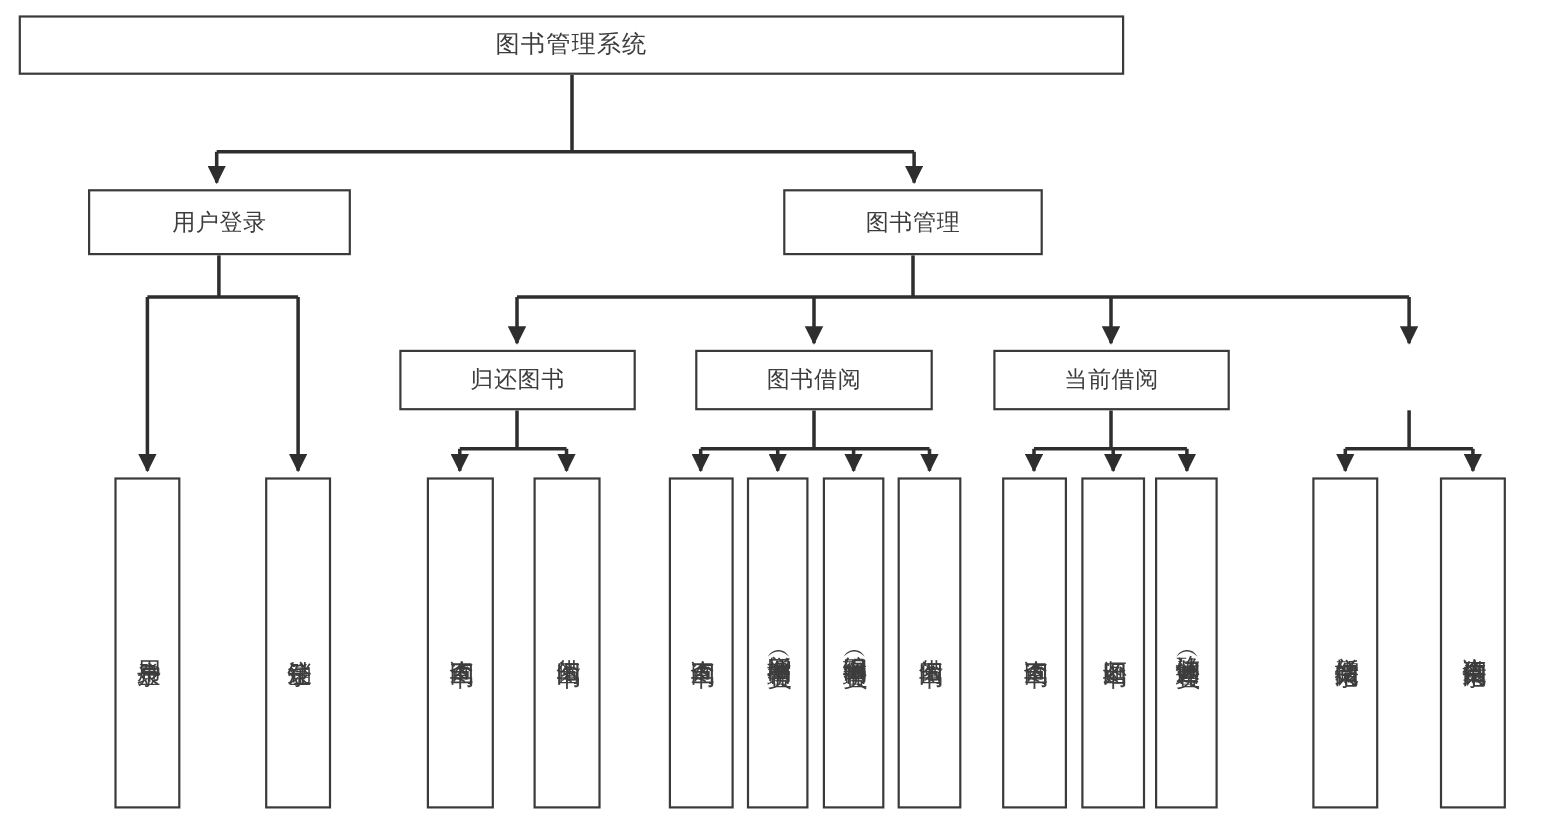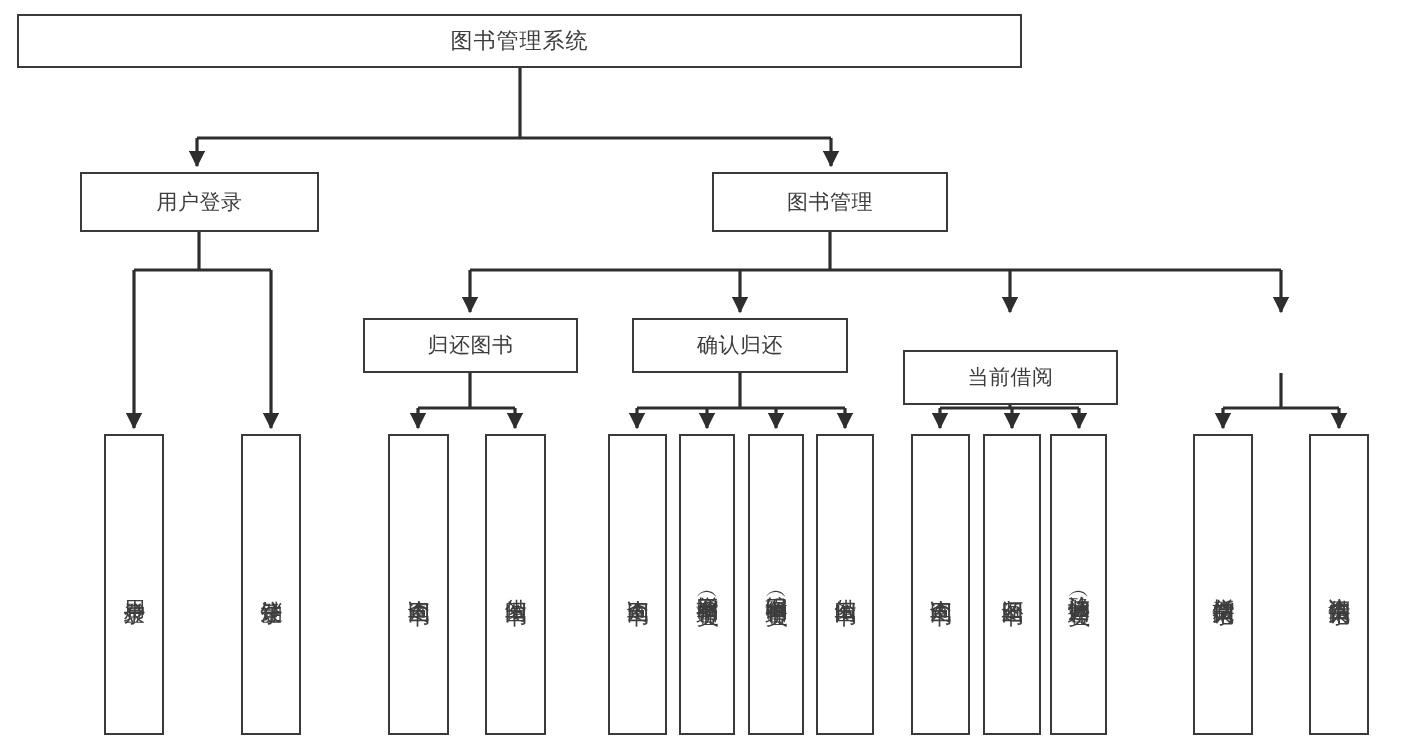--- a/index.html
+++ b/index.html
@@ -133,23 +133,23 @@
     <span class="label">用户登录</span>
   </div>
   <div class="node horiz" style="left:712px; top:172px; width:236px; height:60px;">
     <span class="label">图书管理</span>
   </div>
 
   <div class="node horiz" style="left:363px; top:318px; width:215px; height:55px;">
     <span class="label">归还图书</span>
   </div>
   <div class="node horiz" style="left:632px; top:318px; width:216px; height:55px;">
-    <span class="label">确认归还</span>
+    <span class="label">图书借阅</span>
   </div>
-  <div class="node horiz" style="left:903px; top:318px; width:215px; height:55px;margin-top:32px;">
+  <div class="node horiz" style="left:903px; top:318px; width:215px; height:55px;">
     <span class="label">当前借阅</span>
   </div>
 
   <div class="node vert" style="left:104px; top:434px; width:60px; height:301px;">
     <span class="label">用户登录</span>
   </div>
   <div class="node vert" style="left:241px; top:434px; width:60px; height:301px;">
     <span class="label">注销登录</span>
   </div>
 

